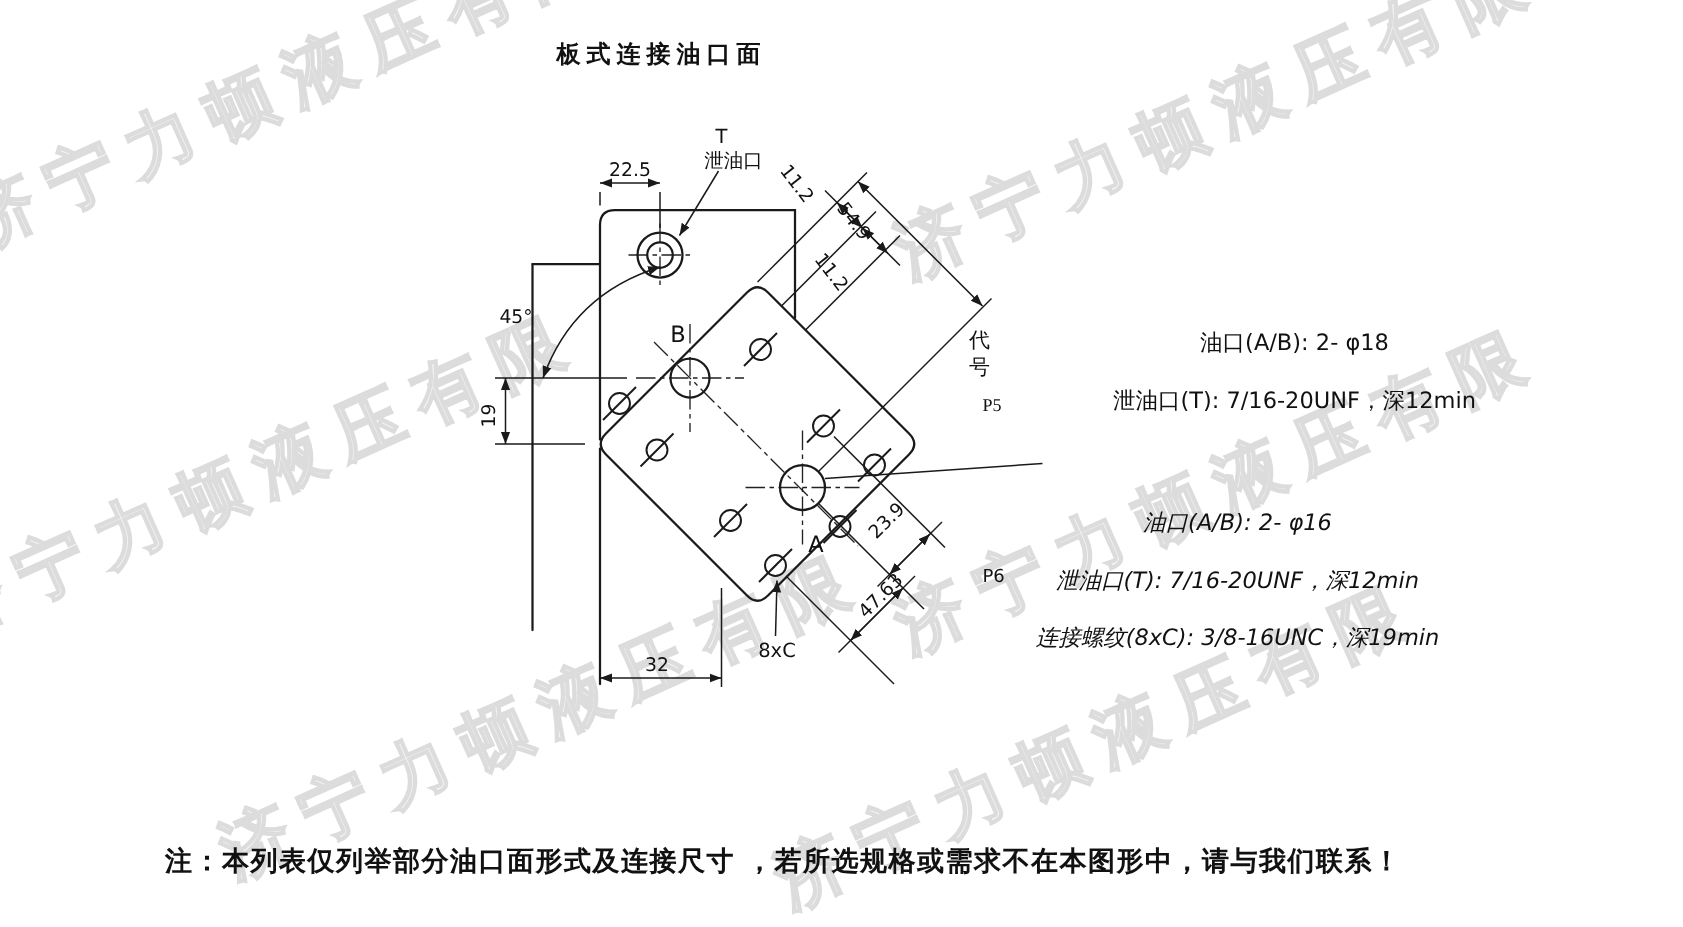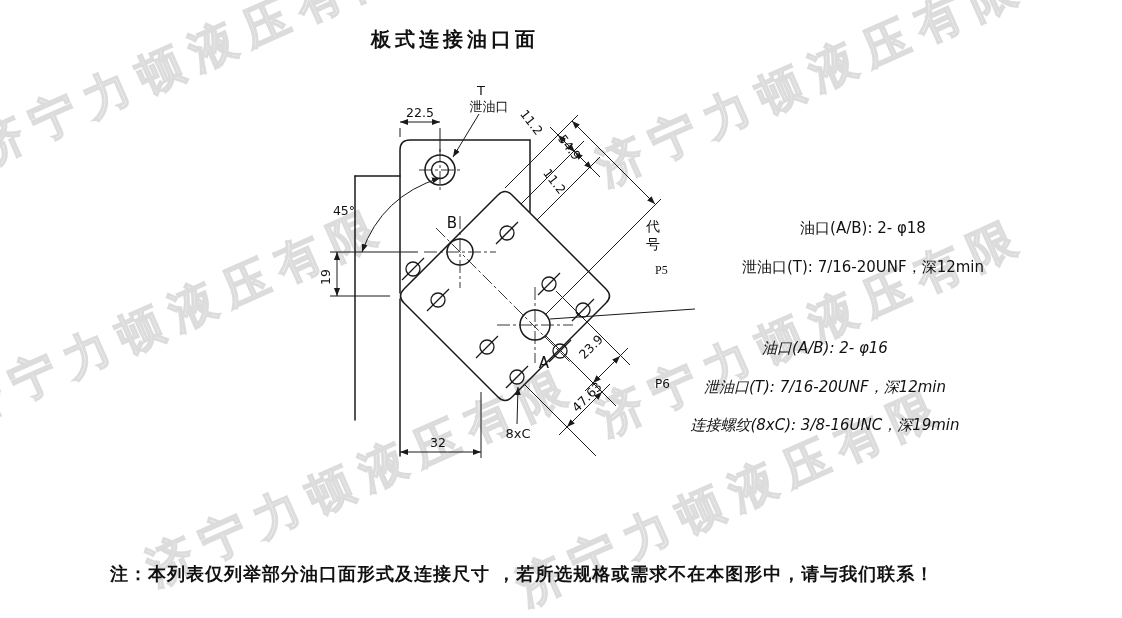--- a/index.html
+++ b/index.html
@@ -23,21 +23,21 @@
   svg.drawing text{
     font-family:"DejaVu Sans","Liberation Sans",sans-serif;
     fill:#111;stroke:none;
   }
   .dim-txt{font-size:12.5px;}
   .port-txt{font-size:15px;}
   .small-txt{font-size:13px;}
   
   .page-title{
     position:absolute;left:371px;top:26px;z-index:3;
-    font-size:20px;font-weight:700;letter-spacing:4px;
+    font-size:16px;font-weight:700;letter-spacing:4px;
   }
   .spec-table{position:absolute;left:0;top:0;z-index:3;}
   .code-header{position:absolute;left:646px;top:218px;font-size:14px;}
   .code-p5{position:absolute;left:655px;top:263px;font-size:12px;font-family:Liberation Serif, serif;}
   .code-p6{position:absolute;left:655px;top:377px;font-size:12px;}
   .spec-block{position:absolute;width:330px;font-size:15px;}
   .spec-block.b1{left:698px;top:219px;}
   .spec-block.b2{left:660px;top:339px;font-style:italic;}
   .spec-line{margin-bottom:19.5px;white-space:nowrap;text-align:center;}
   .note{

